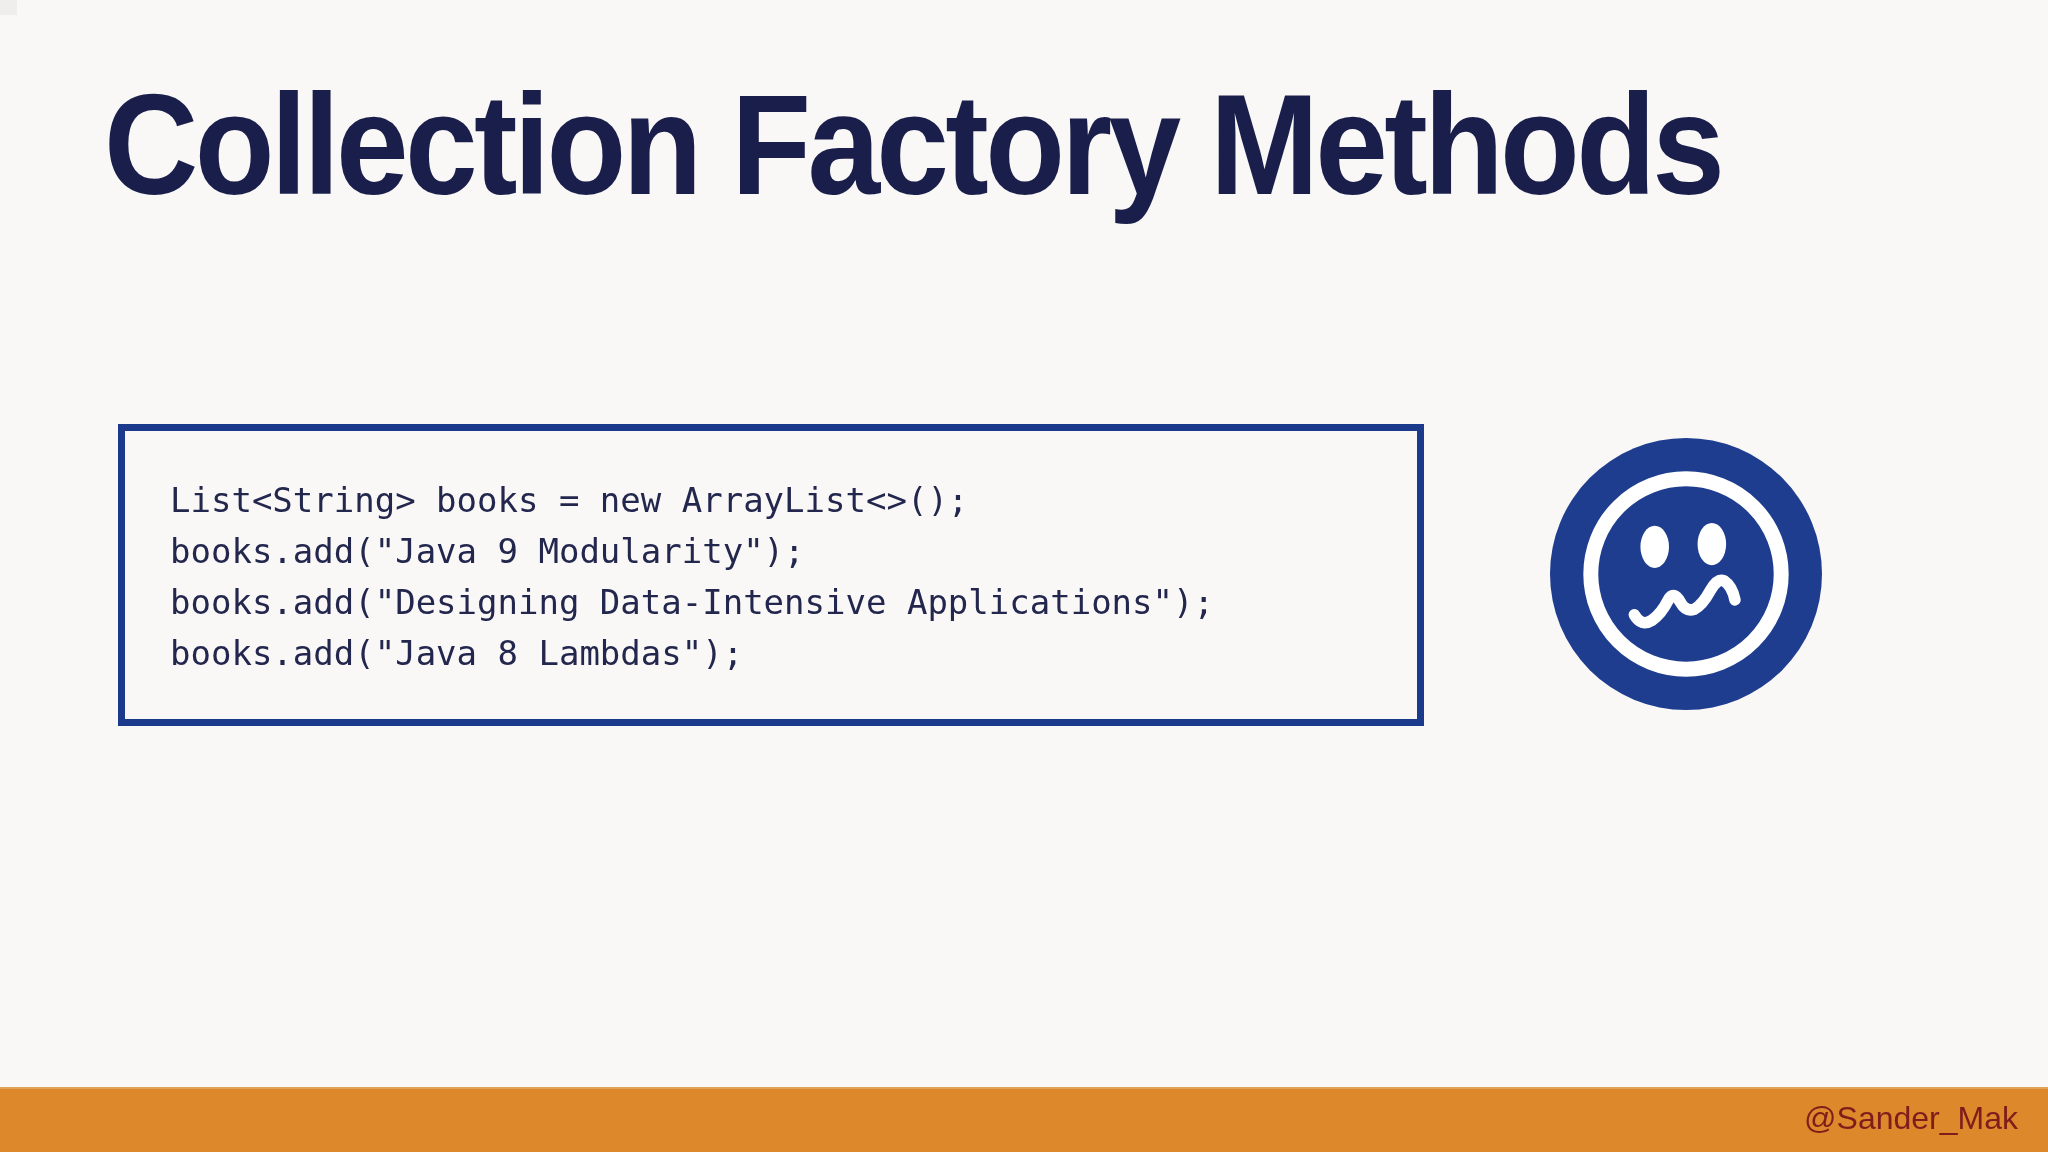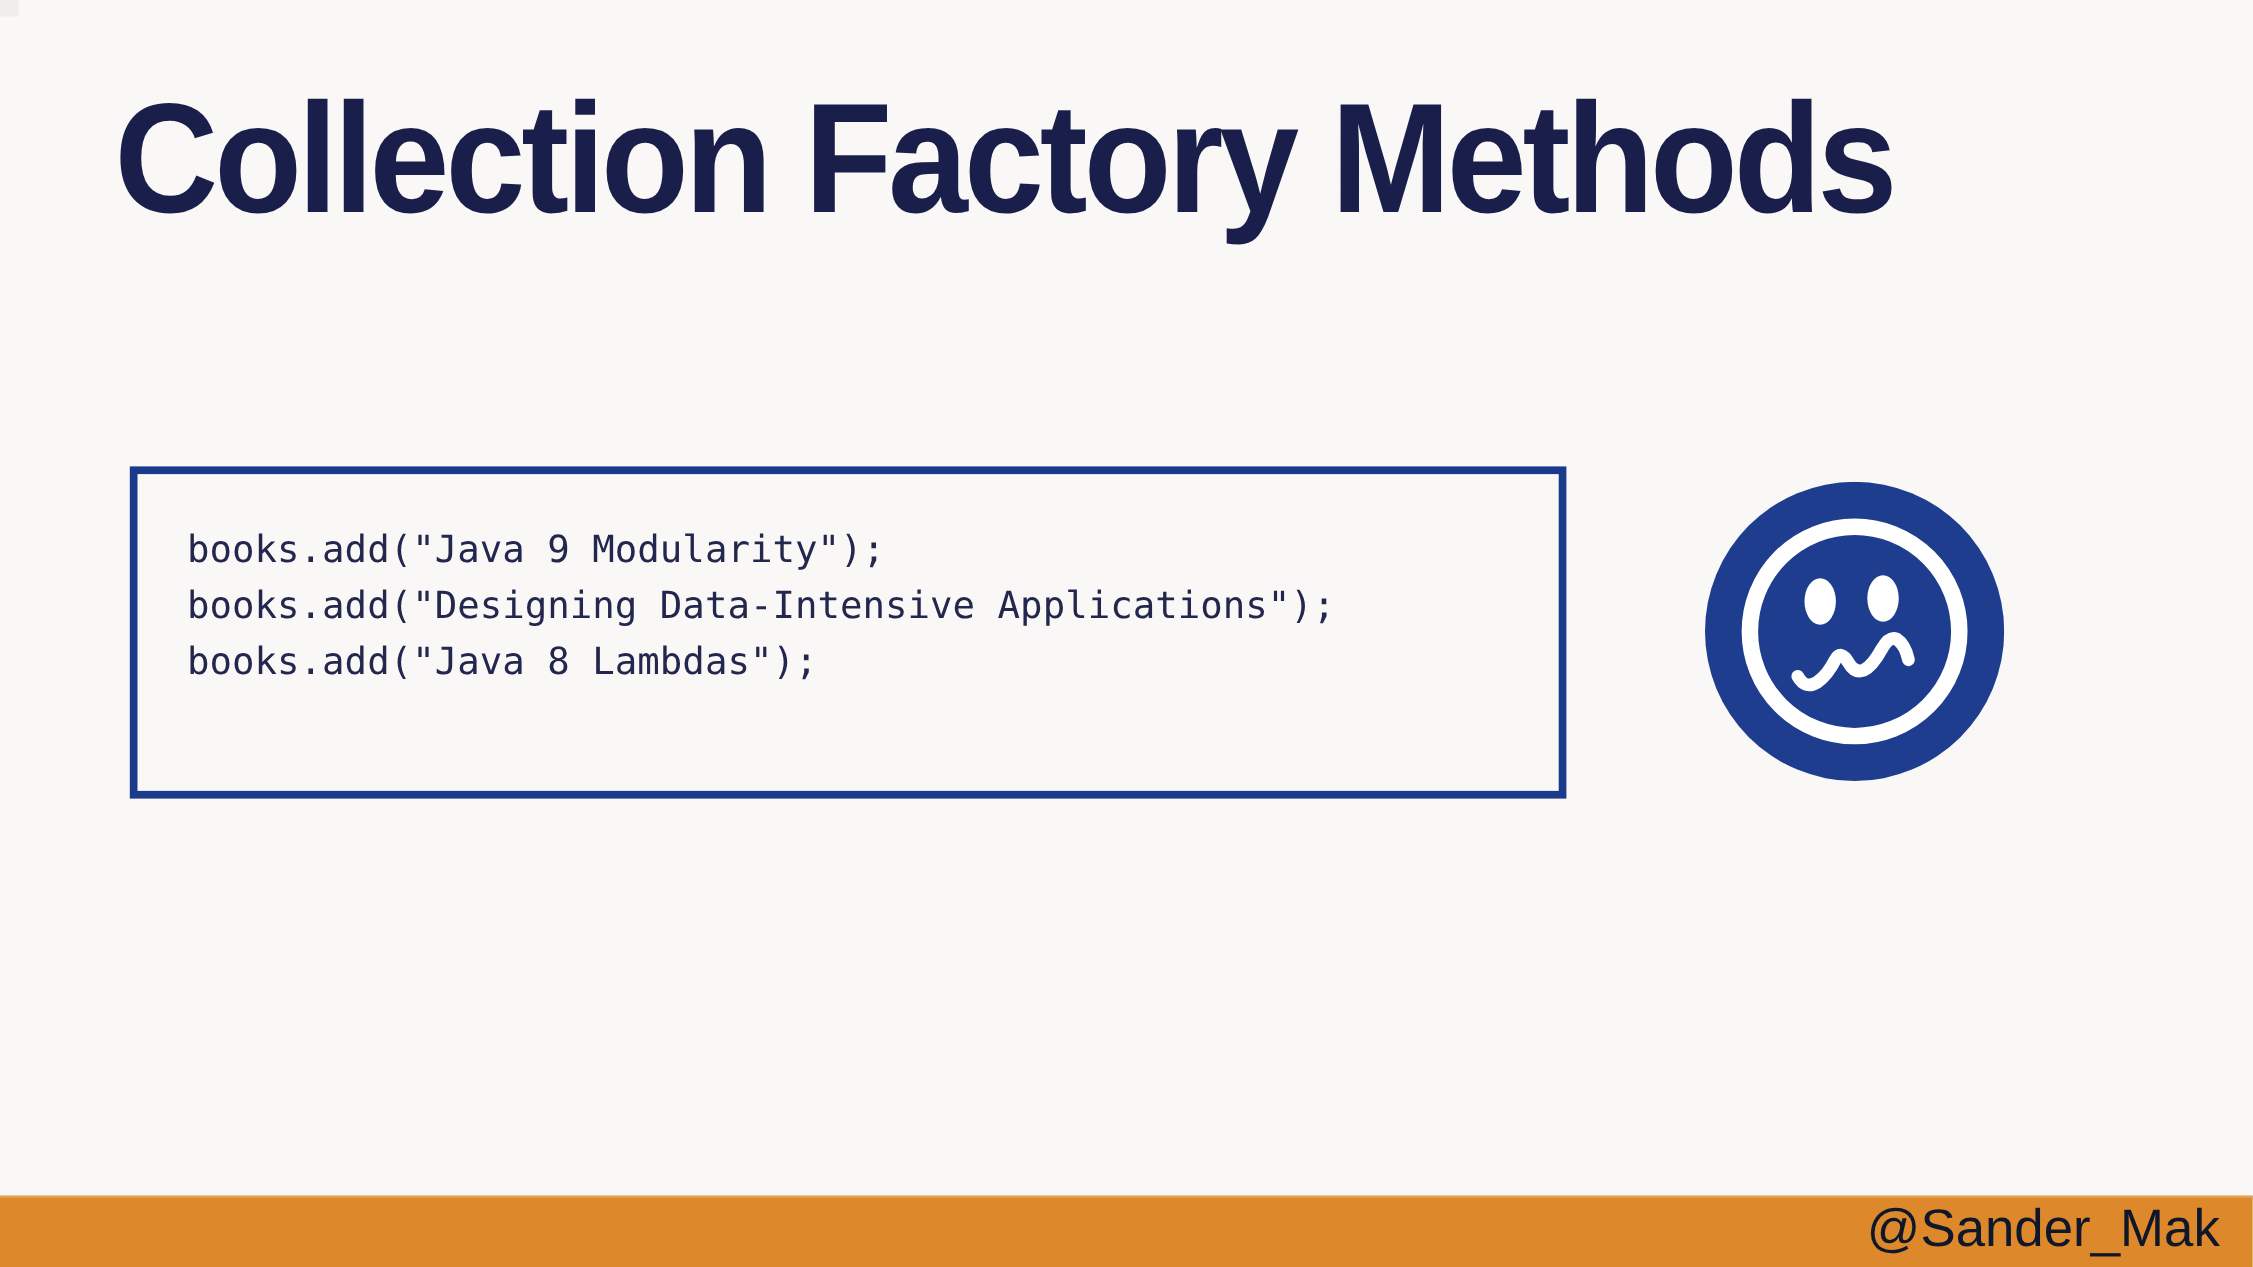--- a/index.html
+++ b/index.html
@@ -79,36 +79,37 @@
     height: 65px;
     background: #dc882b;
     border-top: 2px solid #e2a257;
     box-sizing: border-box;
     display: flex;
     align-items: center;
     justify-content: flex-end;
     padding-right: 30px;
   }
   .footer-handle {
-    font-size: 48px;
-    color: #0f172a;
+    font-size: 32px;
+    color: #7f1d1d;
     letter-spacing: 0px;
     line-height: 1;
     padding-bottom: 6px;
     margin-left: 20px;
   }
 </style>
 </head>
 <body>
 
 <div class="corner-artifact"></div>
 
 <h1 class="slide-title">Collection Factory Methods</h1>
 
 <div class="code-box">
+  <div class="code-line">List&lt;String&gt; books = new ArrayList&lt;&gt;();</div>
   <div class="code-line">books.add("Java 9 Modularity");</div>
   <div class="code-line">books.add("Designing Data-Intensive Applications");</div>
   <div class="code-line">books.add("Java 8 Lambdas");</div>
 </div>
 
 <div class="face-icon-wrap">
   <svg viewBox="0 0 200 200" xmlns="http://www.w3.org/2000/svg" aria-hidden="true">
     <circle cx="100" cy="100" r="100" fill="#1e3d8f"></circle>
     <circle cx="100" cy="100" r="70" fill="none" stroke="#ffffff" stroke-width="11"></circle>
     <ellipse cx="77" cy="80" rx="10.5" ry="15.5" fill="#ffffff"></ellipse>

